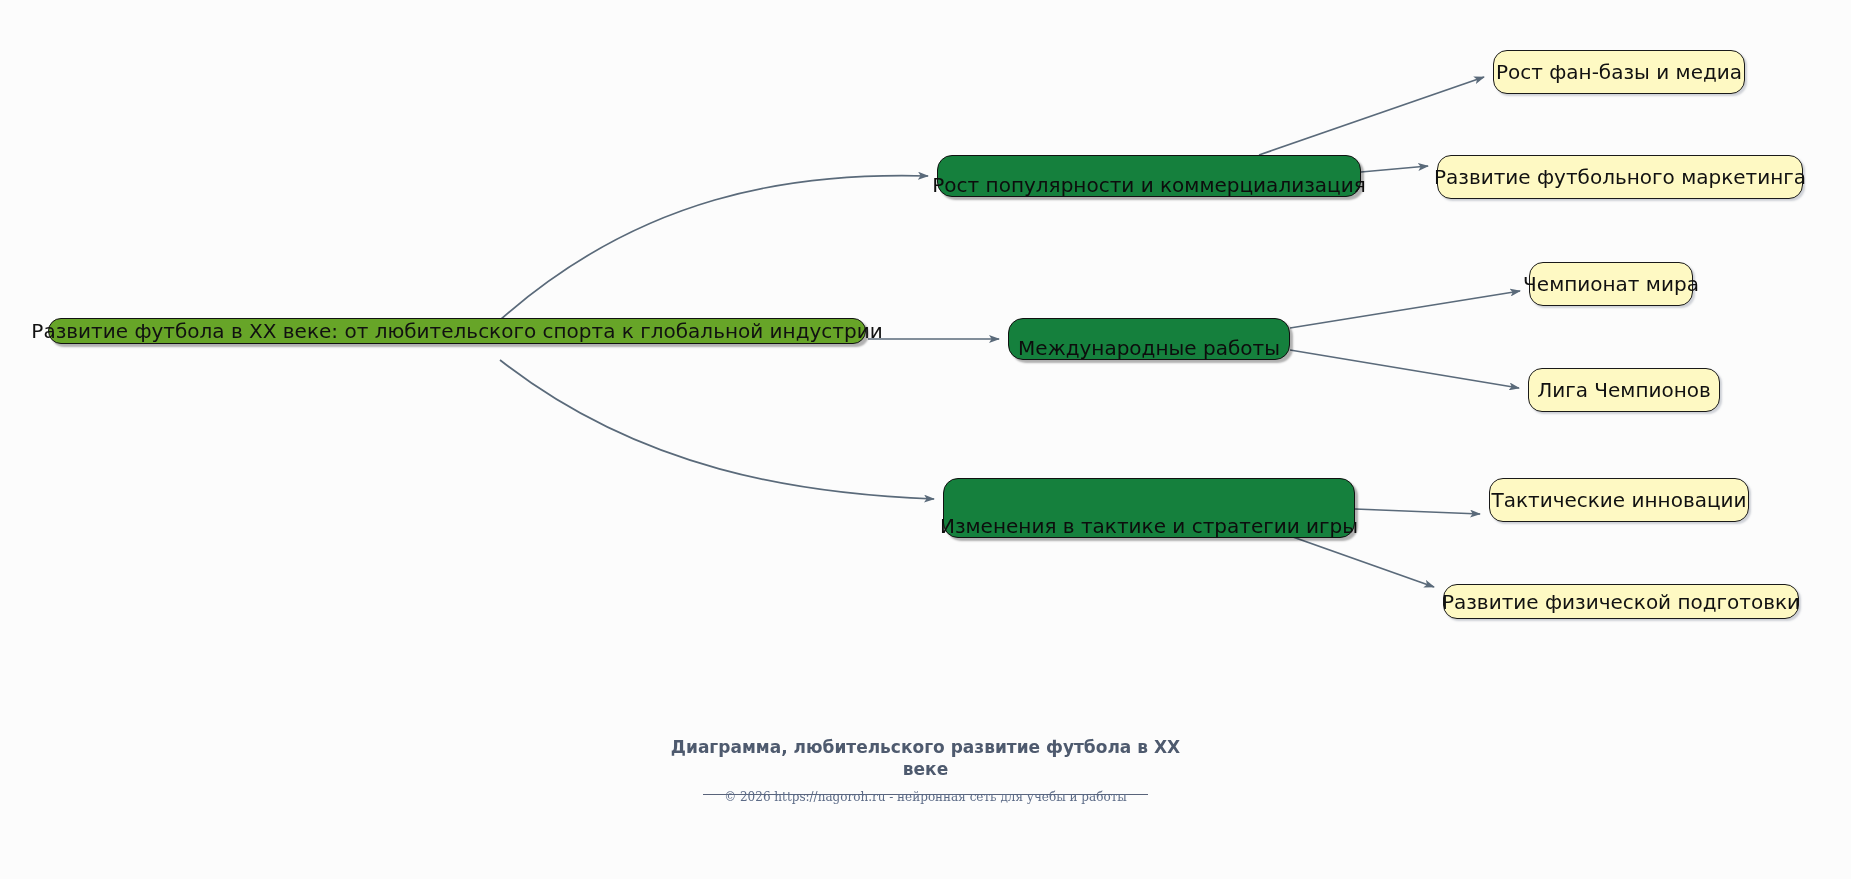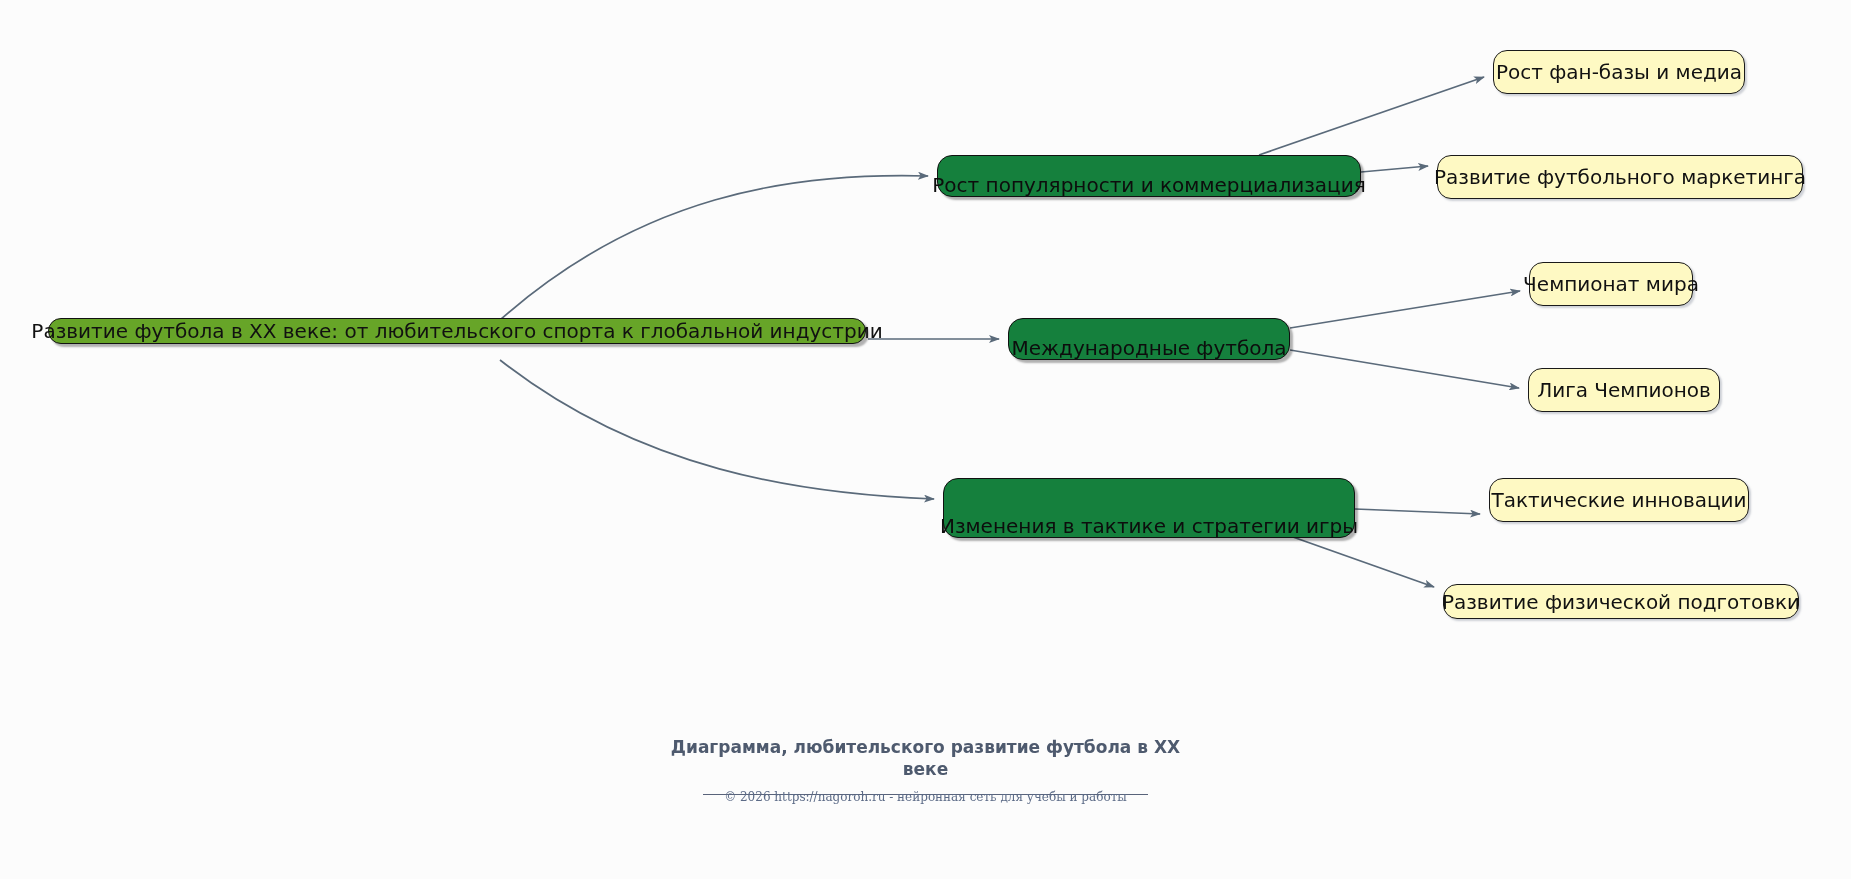--- a/index.html
+++ b/index.html
@@ -135,21 +135,21 @@
   </div>
 
   <div class="node node-leaf" style="left:1493px; top:50px; width:252px; height:44px;">
     <span>Рост фан-базы и медиа</span>
   </div>
   <div class="node node-leaf" style="left:1437px; top:155px; width:366px; height:44px;">
     <span>Развитие футбольного маркетинга</span>
   </div>
 
   <div class="node node-branch" style="left:1008px; top:318px; width:282px; height:42px;">
-    <span>Международные футбола</span>
+    <span>Международные работы</span>
   </div>
 
   <div class="node node-leaf" style="left:1529px; top:262px; width:164px; height:44px;">
     <span>Чемпионат мира</span>
   </div>
   <div class="node node-leaf" style="left:1528px; top:368px; width:192px; height:44px;">
     <span>Лига Чемпионов</span>
   </div>
 
   <div class="node node-branch" style="left:943px; top:478px; width:412px; height:60px;">

